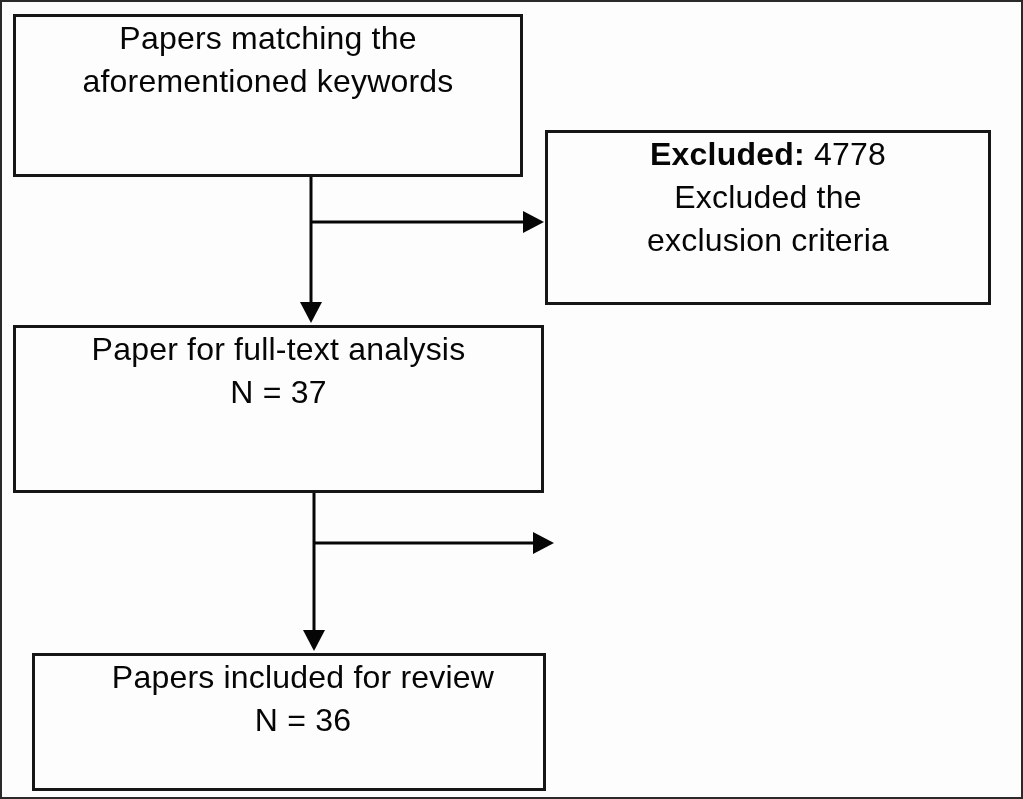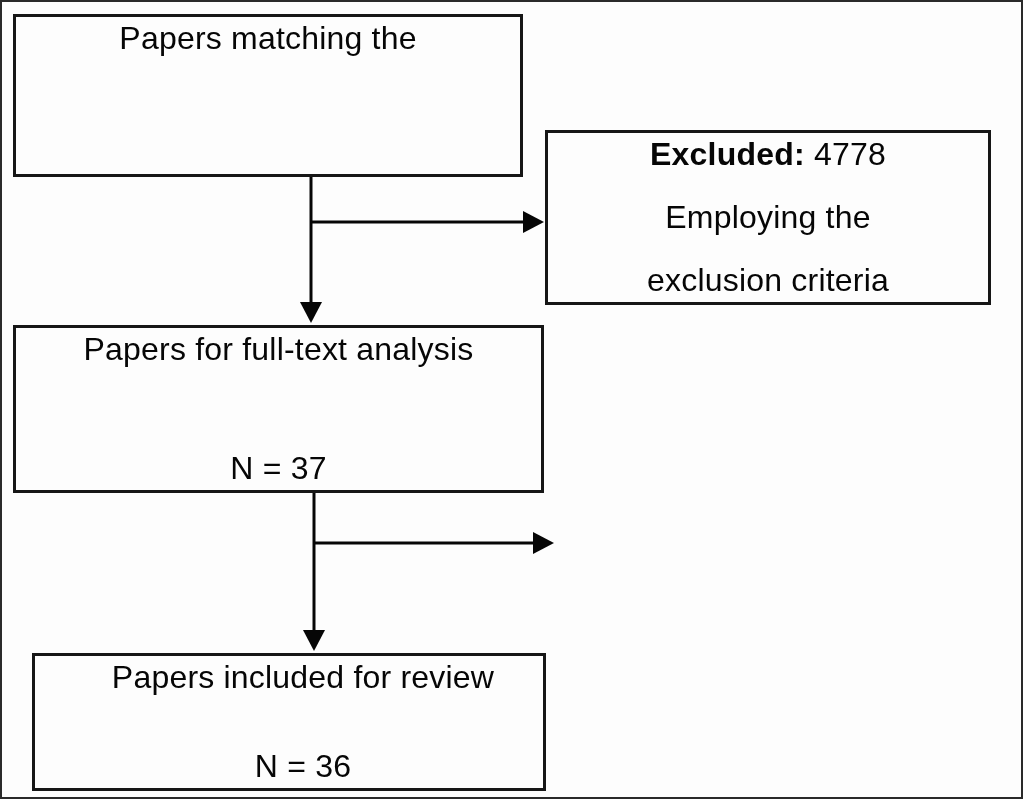--- a/index.html
+++ b/index.html
@@ -31,21 +31,21 @@
     pointer-events: none;
   }
   .arrows line { stroke: var(--arrow); stroke-width: 3; }
   .arrows polygon { fill: var(--arrow); }
   .box {
     position: absolute;
     border: 3px solid var(--box-border);
     background: var(--background);
     display: flex;
     flex-direction: column;
-    justify-content: space-between;
+    justify-content: flex-start;
     align-items: center;
     text-align: center;
     font-size: 32px;
     line-height: 43px;
     letter-spacing: 0.2px;
   }
   .box b { font-weight: 700; }
   #box-keywords { left: 11px; top: 12px;  width: 510px; height: 163px; }
   #box-excluded { left: 543px; top: 128px; width: 446px; height: 175px; }
   #box-fulltext { left: 11px; top: 323px; width: 531px; height: 168px; }
@@ -71,30 +71,31 @@
       <polygon points="312,649 301,628 323,628"></polygon>
     </g>
     <g>
       <line x1="312" y1="541" x2="532" y2="541"></line>
       <polygon points="552,541 531,530 531,552"></polygon>
     </g>
   </svg>
 
   <div class="box" id="box-keywords">
     <div class="line">Papers matching the</div>
+    <div class="line">aforementioned keywords</div>
   </div>
 
   <div class="box" id="box-excluded">
     <div class="line"><b>Excluded:</b> <span>4778</span></div>
-    <div class="line">Employing the</div>
+    <div class="line">Excluded the</div>
     <div class="line">exclusion criteria</div>
   </div>
 
   <div class="box" id="box-fulltext">
-    <div class="line">Papers for full-text analysis</div>
+    <div class="line">Paper for full-text analysis</div>
     <div class="line">N = 37</div>
   </div>
 
 
   <div class="box" id="box-review">
     <div class="line">Papers included for review</div>
     <div class="line">N = 36</div>
   </div>
 
 </figure>

